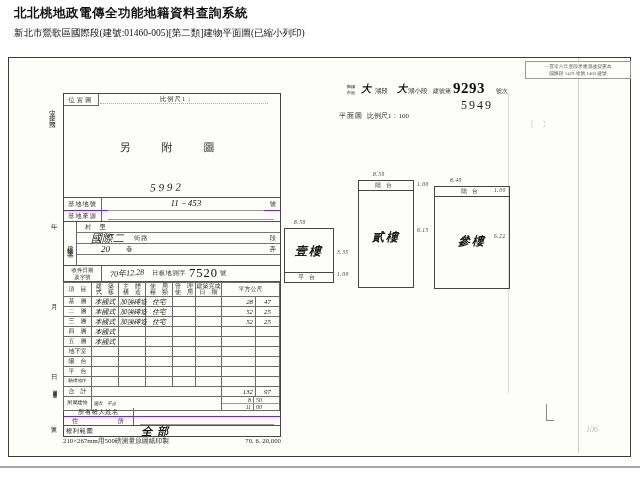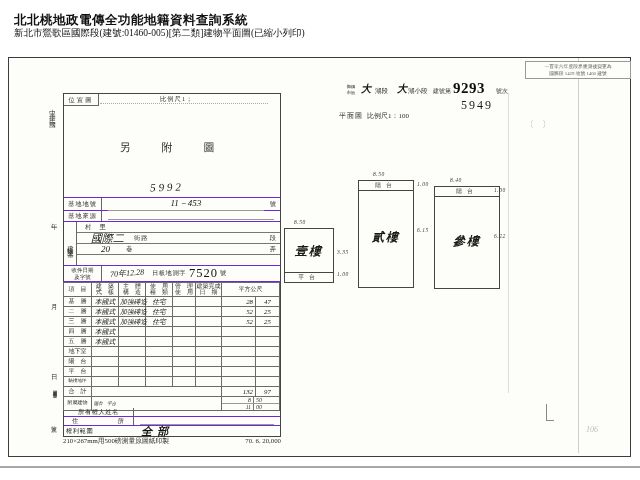--- a/index.html
+++ b/index.html
@@ -38,21 +38,21 @@
   .bld .name{position:absolute;left:0;right:0;text-align:center;font-size:12px;font-weight:700;font-style:italic;letter-spacing:2px;color:#1b1b15;}
   .strip{position:absolute;left:0;right:0;height:10px;box-sizing:border-box;display:flex;align-items:center;justify-content:center;
          font-size:5.8px;letter-spacing:5px;color:#2b2b28;}
   .bottom-line{position:absolute;left:0;top:466px;width:640px;height:2px;background:#a8a8a4;}
 </style>
 </head>
 <body>
 
 <div id="screen">
 
-  <div class="abs sys-title" style="left:14px;top:14px;">北北桃地政電傳全功能地籍資料查詢系統</div>
+  <div class="abs sys-title" style="left:14px;top:7px;">北北桃地政電傳全功能地籍資料查詢系統</div>
   <div class="abs subtitle" style="left:14px;top:29px;">新北市鶯歌區國際段(建號:01460-005)[第二類]建物平面圖(已縮小列印)</div>
 
   <div id="scan">
 
     <div class="fold" style="left:569px;top:0;height:395px;"></div>
     <div class="fold" style="left:499px;top:35px;height:300px;background:#ddddd6;"></div>
     <div class="abs" style="left:537px;top:346px;width:7px;height:16px;border-left:1px solid #8a8a84;border-bottom:1px solid #8a8a84;"></div>
     <div class="abs hw" style="left:577px;top:368px;font-size:8px;color:#bcbcb4;">106</div>
 
     <div class="remark" style="left:516px;top:3px;width:100px;">
@@ -329,21 +329,21 @@
 
     <div class="abs dim" style="left:364px;top:114px;">8.50</div>
     <div class="bld" style="left:349px;top:122px;width:56px;height:108px;">
       <div class="strip" style="top:0;border-bottom:1px solid #45453f;">陽台</div>
       <div class="name" style="top:48px;">貳樓</div>
     </div>
     <div class="abs dim" style="left:408px;top:124px;">1.00</div>
     <div class="abs dim" style="left:408px;top:170px;">6.15</div>
 
     <div class="abs dim" style="left:441px;top:120px;">8.40</div>
-    <div class="bld" style="left:425px;top:128px;width:66px;height:103px;">
+    <div class="bld" style="left:425px;top:128px;width:76px;height:103px;">
       <div class="strip" style="top:0;border-bottom:1px solid #45453f;">陽台</div>
       <div class="name" style="top:46px;">參樓</div>
     </div>
     <div class="abs dim" style="left:485px;top:130px;">1.00</div>
     <div class="abs dim" style="left:485px;top:176px;">6.22</div>
 
   </div>
 
   <div class="bottom-line"></div>
 </div>

